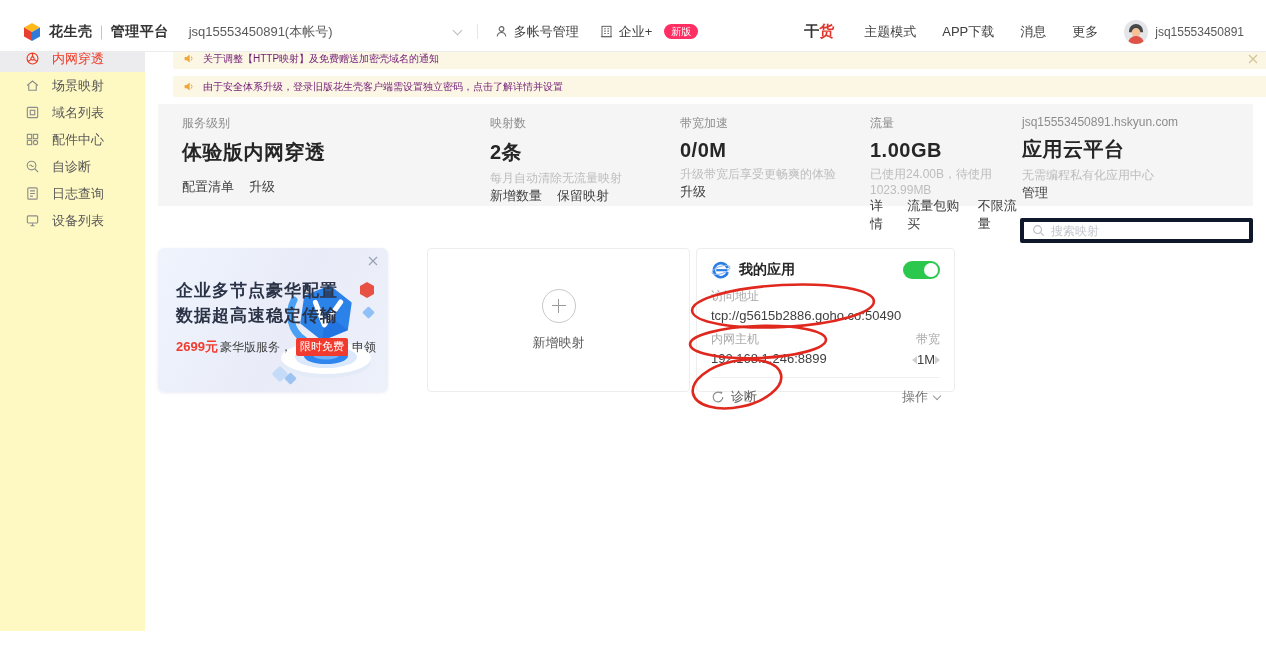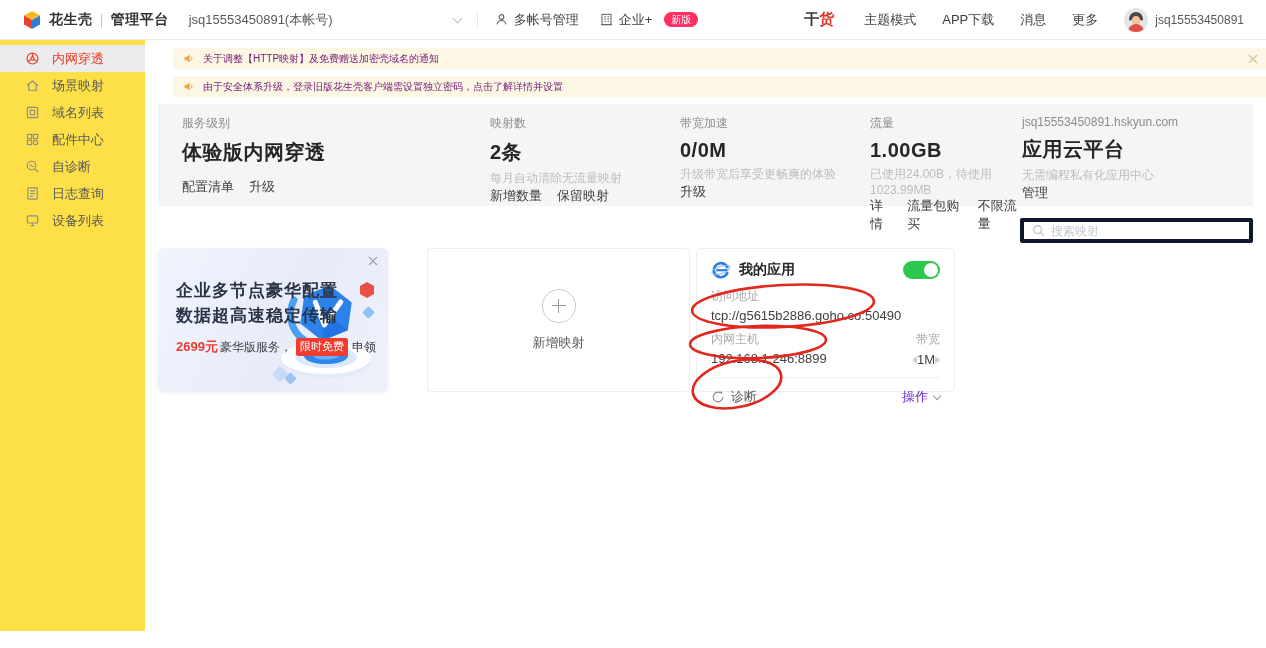--- a/index.html
+++ b/index.html
@@ -5,21 +5,21 @@
   * { margin:0; padding:0; box-sizing:border-box; }
   html,body { width:1266px; height:648px; }
   body {
     position:relative; background:#fff; overflow:hidden;
     font-family:"Liberation Sans","DejaVu Sans",sans-serif;
     color:#333; font-size:13px;
   }
   svg { display:block; }
 
   
-  .header { position:absolute; top:0; left:0; width:1266px; height:40px;
+  .header { position:absolute; top:12px; left:0; width:1266px; height:40px;
     background:#fff; border-bottom:1px solid #ececec; display:flex; align-items:center; z-index:5; }
   .logo { margin-left:22px; display:flex; align-items:center; gap:7px; }
   .logo-text { font-size:14px; font-weight:bold; color:#333; letter-spacing:.5px; }
   .logo-text .sep { color:#bbb; font-weight:normal; margin:0 2px; }
   .account { margin-left:20px; width:272px; display:flex; justify-content:space-between;
     align-items:center; color:#595959; font-size:13px; cursor:pointer; }
   .chev { display:inline-block; width:7px; height:7px; border-right:1.4px solid #b9bdc4;
     border-bottom:1.4px solid #b9bdc4; transform:rotate(45deg); margin-bottom:3px; }
   .hdivider { width:1px; height:15px; background:#e6e6e6; margin:0 16px; }
   .hitem { display:flex; align-items:center; gap:5px; font-size:13px; color:#404040;
@@ -29,21 +29,21 @@
   .hright { margin-left:auto; display:flex; align-items:center; padding-right:22px; }
   .ganhuo { font-size:15px; font-weight:bold; margin-right:30px; cursor:pointer; }
   .ganhuo .c1 { color:#333; }
   .ganhuo .c2 { color:#e0342a; }
   .hnav { font-size:13px; color:#404040; margin-right:26px; cursor:pointer; }
   .user { display:flex; align-items:center; gap:7px; font-size:12px; color:#595959; cursor:pointer; }
   .avatar { width:24px; height:24px; border-radius:50%; overflow:hidden; background:#e8e8e8; }
 
   
   .sidebar { position:absolute; top:40px; left:0; width:145px; height:591px;
-    background:#fde047; padding-top:5px; }
+    background:#fef9c3; padding-top:5px; }
   .side-item { height:27px; display:flex; align-items:center; padding-left:25px; gap:12px;
     font-size:13px; color:#595959; cursor:pointer; }
   .side-item svg { stroke:#8c8c8c; }
   .side-item.active { background:#ececee; color:#ee3a24; }
   .side-item.active svg { stroke:#ee3a24; }
 
   
   .main { position:absolute; left:145px; top:40px; width:1121px; height:608px; background:#fff; }
   .banner { position:absolute; left:28px; width:1095px; height:21px; background:#fcf6e4;
     border-radius:2px; display:flex; align-items:center; padding:0 10px; font-size:10px; color:#701a75; }
@@ -105,21 +105,21 @@
   .stepper { display:flex; align-items:center; justify-content:flex-end; margin-top:4px; }
   .tri-l { width:0; height:0; border-top:4px solid transparent; border-bottom:4px solid transparent;
     border-right:5px solid #cccfd4; cursor:pointer; }
   .tri-r { width:0; height:0; border-top:4px solid transparent; border-bottom:4px solid transparent;
     border-left:5px solid #cccfd4; cursor:pointer; }
   .bw-val { font-size:13px; color:#404040; }
   .app-div { border-top:1px solid #f0f0f0; margin-top:10px; }
   .app-foot { display:flex; align-items:center; margin-top:10px; }
   .diag { display:flex; align-items:center; gap:6px; font-size:13px; color:#595959; cursor:pointer; }
   .ops { margin-left:auto; display:flex; align-items:center; gap:6px; font-size:13px;
-    color:#6d28d9; cursor:pointer; }
+    color:#737373; cursor:pointer; }
   .chev-sm { display:inline-block; width:6px; height:6px; border-right:1.3px solid #999;
     border-bottom:1.3px solid #999; transform:rotate(45deg); margin-bottom:2px; }
 
   .annotations { position:absolute; left:0; top:0; z-index:50; pointer-events:none; }
 </style>
 </head>
 <body>
 
 <div class="header">
   <div class="logo">

